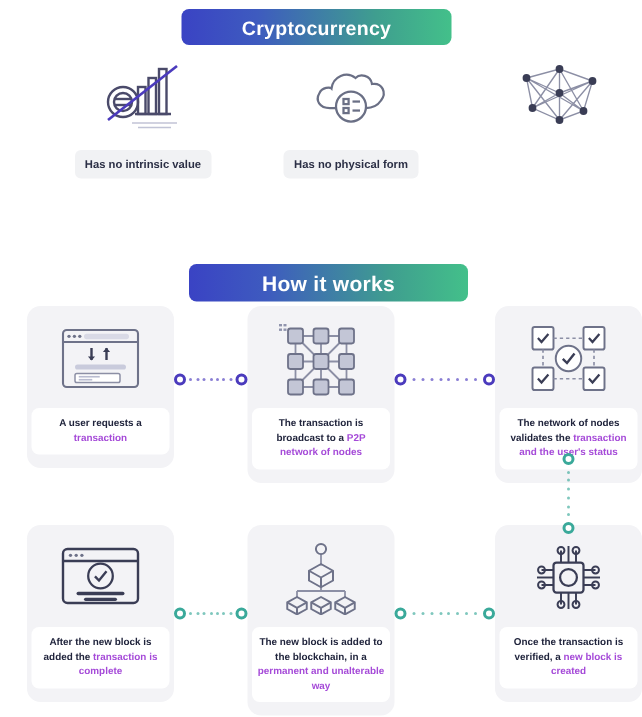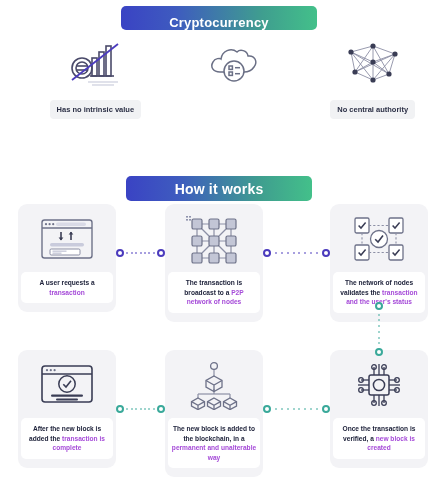--- a/index.html
+++ b/index.html
@@ -16,21 +16,21 @@
     position: absolute;
     height: 24px;
     border-radius: 5px;
     background: linear-gradient(90deg, #3a43c4 0%, #3e5bbf 28%, #3f9e8f 72%, #43c08a 100%);
     display: flex; align-items: center; justify-content: center;
     color: #ffffff;
     font-size: 13px;
     font-weight: bold;
     letter-spacing: .2px;
   }
-  #banner-crypto { left: 121px; top: 6px; width: 196px; align-items: flex-end; }
+  #banner-crypto { left: 121px; top: 6px; width: 180px; }
   #banner-how    { left: 126px; top: 176px; width: 186px; height: 25px; font-size: 14px; }
 
   
   .features {
     position: absolute; left: 0; top: 38px; width: 428px;
     display: flex; justify-content: center; gap: 28px; padding-left: 40px;
   }
   .feature { width: 112px; display: flex; flex-direction: column; align-items: center; }
   .feature-icon { height: 52px; display: flex; align-items: center; justify-content: center; }
   .feature-pill {
@@ -148,20 +148,21 @@
             <path d="M16 32 C9 32 6 27 9 22 C11 18 16 18 17 19 C18 11 27 7 33 12
                      C36 9 43 10 44 16 C51 15 54 22 50 27 C48 30 44 32 40 32 Z"></path>
             <circle cx="30" cy="31" r="10" fill="#ffffff"></circle>
             <rect x="25" y="26" width="3.4" height="3.4"></rect>
             <rect x="25" y="32" width="3.4" height="3.4"></rect>
             <line x1="31" y1="27.7" x2="36" y2="27.7"></line>
             <line x1="31" y1="33.7" x2="36" y2="33.7"></line>
           </g>
         </svg>
       </div>
+      <div class="feature-pill">Has no physical form</div>
     </div>
 
     <div class="feature">
       <div class="feature-icon">
         <svg width="62" height="48" viewBox="0 0 62 48">
           <g stroke="#8c8fa5" stroke-width="0.9" fill="none">
             <path d="M9 12 L31 6 L53 14 L47 34 L31 40 L13 32 Z"></path>
             <path d="M9 12 L47 34 M53 14 L13 32 M31 6 L31 40 M9 12 L31 40
                      M53 14 L31 40 M13 32 L31 6 M47 34 L31 6 M31 22 L9 12
                      M31 22 L53 14 M31 22 L13 32 M31 22 L47 34"></path>
@@ -170,21 +171,20 @@
             <circle cx="9" cy="12" r="2.6"></circle>
             <circle cx="31" cy="6" r="2.6"></circle>
             <circle cx="53" cy="14" r="2.6"></circle>
             <circle cx="47" cy="34" r="2.6"></circle>
             <circle cx="31" cy="40" r="2.6"></circle>
             <circle cx="13" cy="32" r="2.6"></circle>
             <circle cx="31" cy="22" r="2.6"></circle>
           </g>
         </svg>
       </div>
-      <div class="feature-pill">No central authority</div>
     </div>
 
   </div>
 
   <div class="banner" id="banner-how">
     <span>How it works</span>
   </div>
 
   <div class="steps">
 

